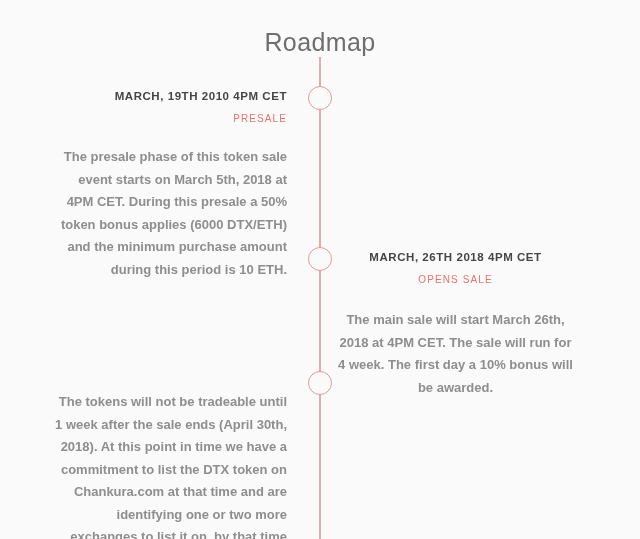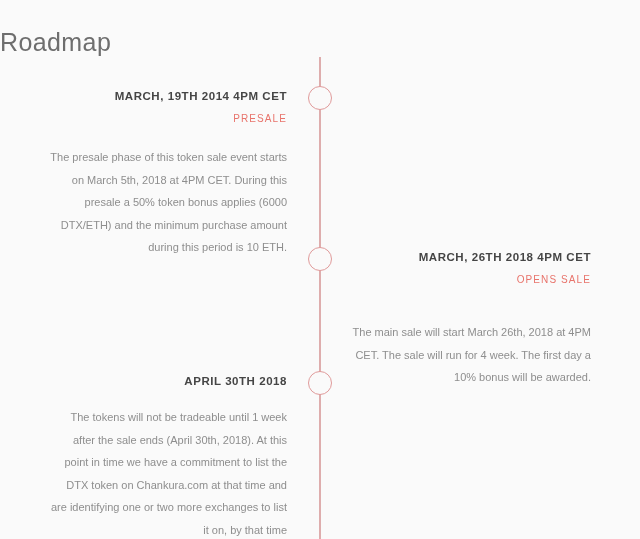--- a/index.html
+++ b/index.html
@@ -21,20 +21,21 @@
     background: #fafafa;
     overflow: hidden;
   }
 
   
   .page-title {
     position: absolute;
     top: 9px;
     left: 0;
     width: 640px;
+    text-align: center;
     font-size: 25px;
     font-weight: 400;
     letter-spacing: 0.4px;
     color: #6e6e6e;
     line-height: 32px;
   }
 
   
   .timeline-axis {
     position: absolute;
@@ -62,23 +63,23 @@
   
   .milestone {
     position: absolute;
   }
   .milestone.side-left {
     left: 48px;
     width: 239px;
     text-align: right;
   }
   .milestone.side-right {
-    left: 352px;
+    left: 336px;
     width: 239px;
-    text-align: right;
+    text-align: center;
   }
 
   .m1 { top: 89px; }
   .m2 { top: 250px; }
   .m3 { top: 374px; }
 
   .milestone-date {
     font-size: 11.5px;
     font-weight: bold;
     letter-spacing: 0.55px;
@@ -90,53 +91,52 @@
   .milestone-label {
     font-size: 10px;
     font-weight: 400;
     letter-spacing: 1.1px;
     color: #e8736b;
     line-height: 21px;
     margin: 4px 0 0 0;
   }
 
   .milestone-body {
-    font-size: 11px;
-    font-weight: 400;
+    font-size: 13px;
+    font-weight: 700;
     color: #8e8e8e;
     line-height: 22.5px;
     margin: 17px 0 0 0;
   }
   .milestone.side-right .milestone-body {
-    margin-top: 31px;
+    margin-top: 19px;
   }
 </style>
 </head>
 <body>
 
 <div class="page">
 
   <h1 class="page-title">Roadmap</h1>
 
   <div class="timeline-axis"></div>
 
   <div class="timeline-node node-1"></div>
   <div class="timeline-node node-2"></div>
   <div class="timeline-node node-3"></div>
 
   <div class="milestone side-left m1">
-    <p class="milestone-date">MARCH, 19TH 2014 4PM CET</p>
+    <p class="milestone-date">MARCH, 19TH 2010 4PM CET</p>
     <p class="milestone-label">PRESALE</p>
     <p class="milestone-body">The presale phase of this token sale event starts on March 5th, 2018 at 4PM CET. During this presale a 50% token bonus applies (6000 DTX/ETH) and the minimum purchase amount during this period is 10 ETH.</p>
   </div>
 
   <div class="milestone side-right m2">
     <p class="milestone-date">MARCH, 26TH 2018 4PM CET</p>
     <p class="milestone-label">OPENS SALE</p>
     <p class="milestone-body">The main sale will start March 26th, 2018 at 4PM CET. The sale will run for 4 week. The first day a 10% bonus will be awarded.</p>
   </div>
 
   <div class="milestone side-left m3">
-    <p class="milestone-date">APRIL 30TH 2018</p>
     <p class="milestone-body">The tokens will not be tradeable until 1 week after the sale ends (April 30th, 2018). At this point in time we have a commitment to list the DTX token on Chankura.com at that time and are identifying one or two more exchanges to list it on, by that time</p>
   </div>
 
 </div>
 
 </body></html>

